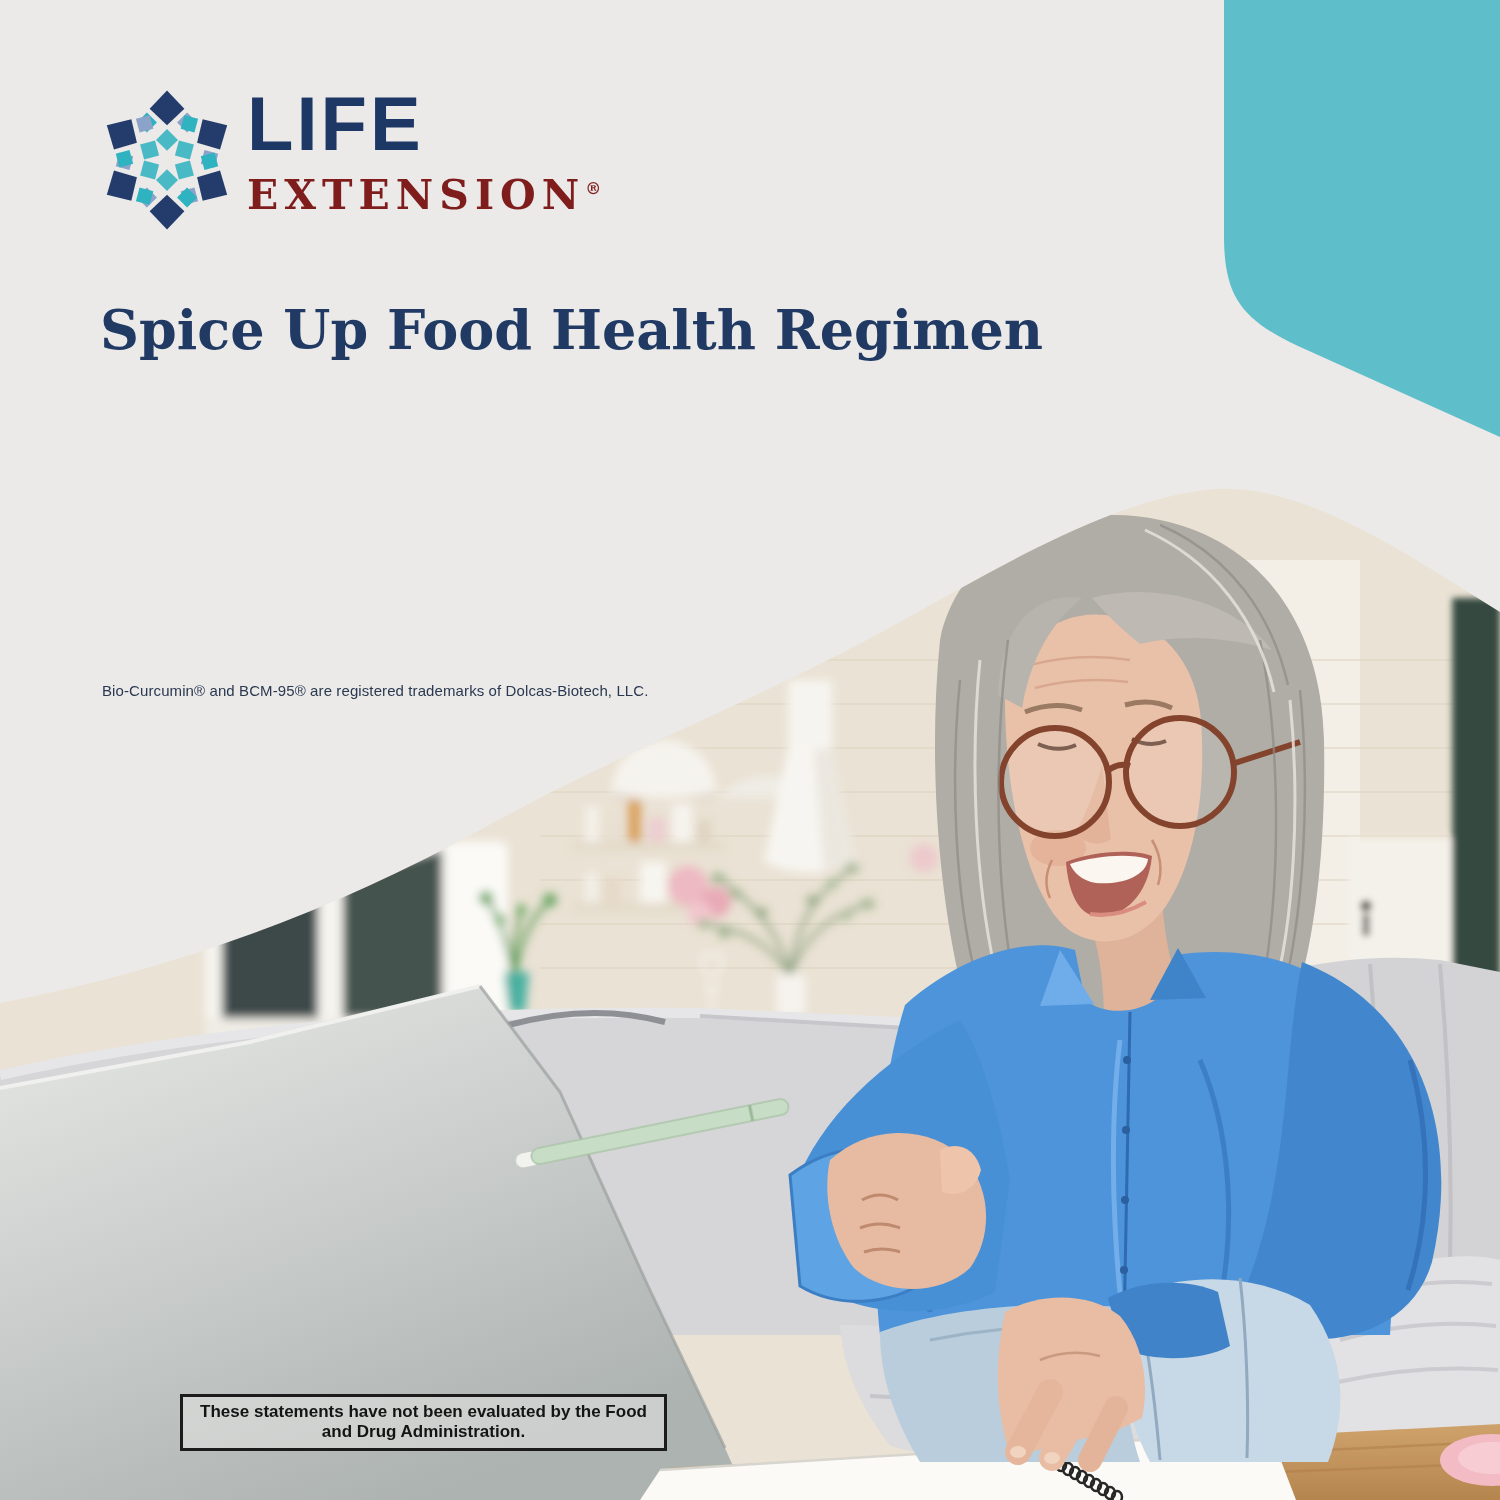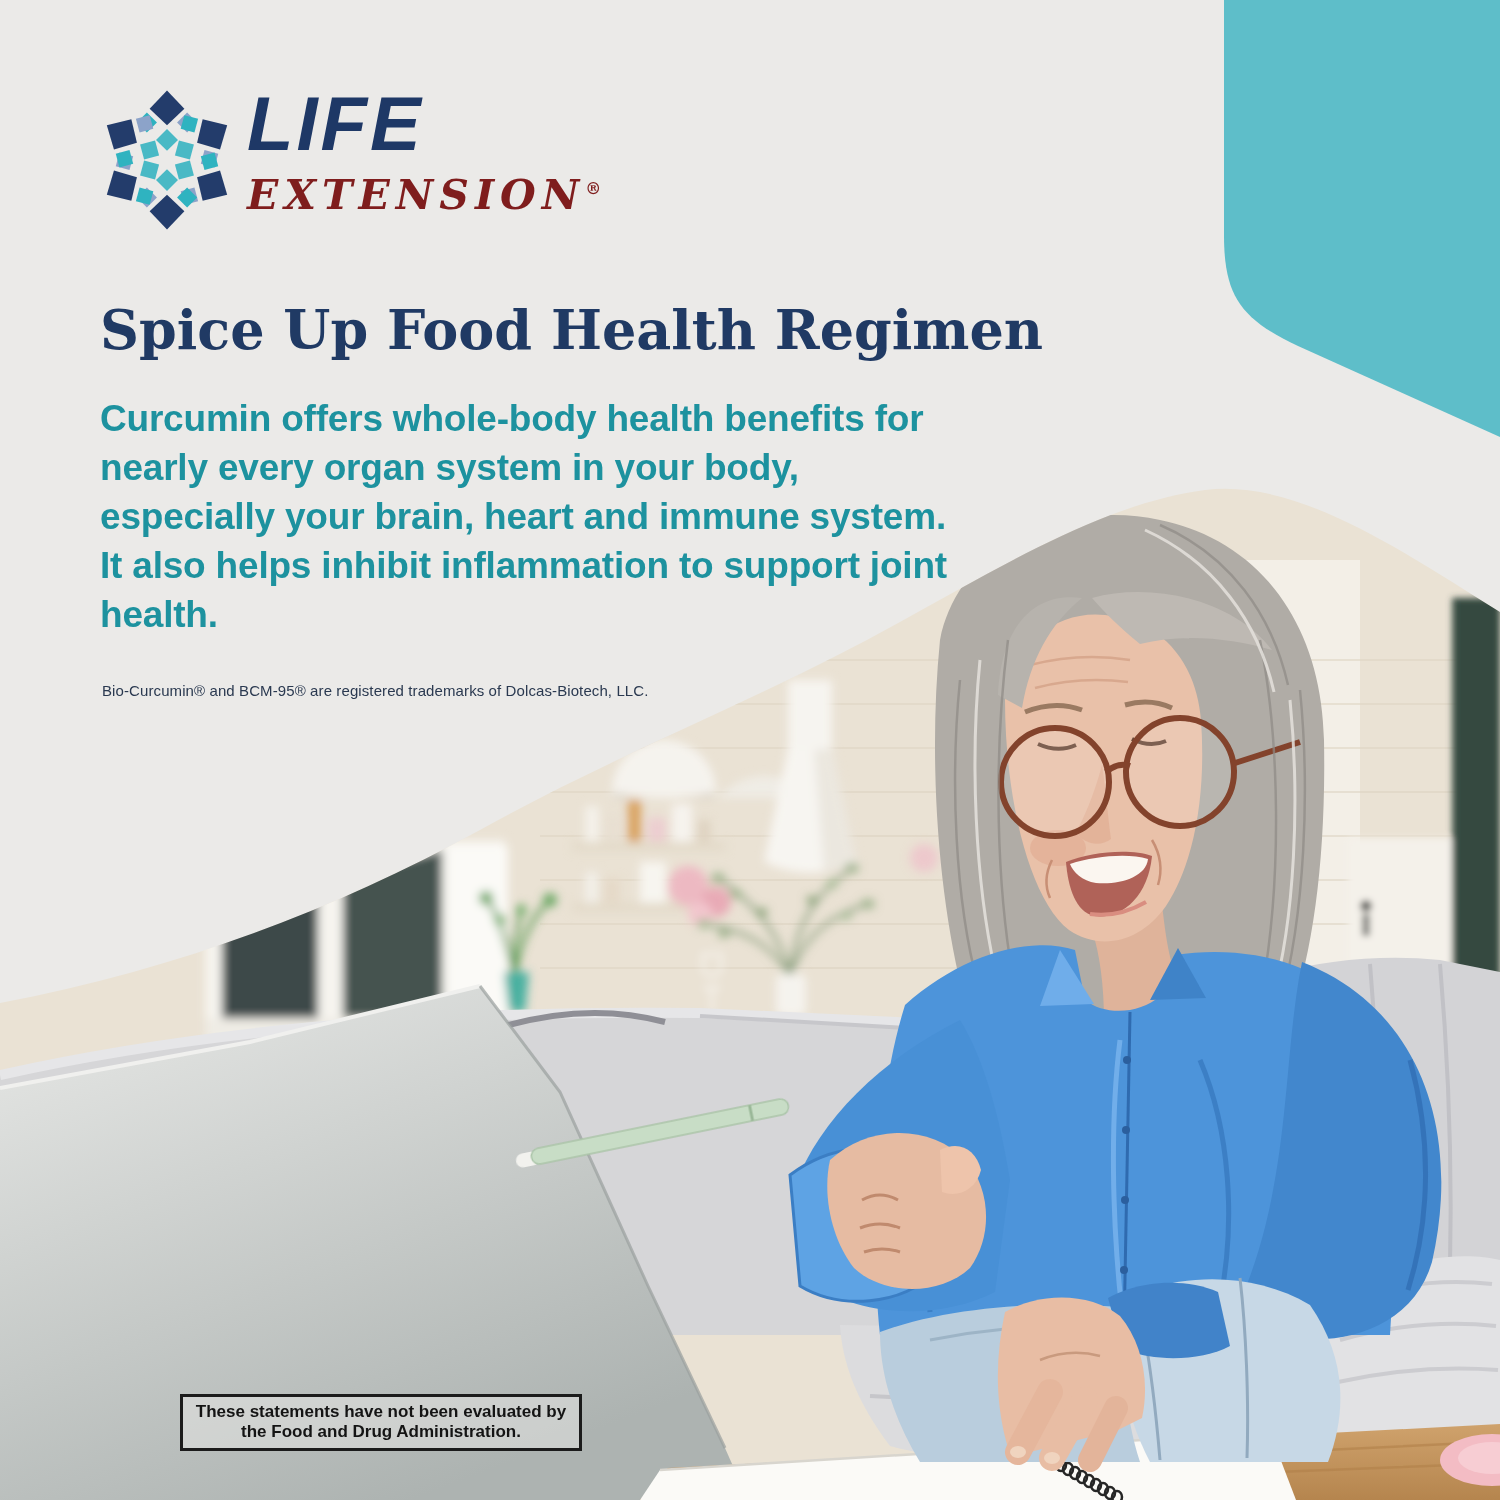--- a/index.html
+++ b/index.html
@@ -2,32 +2,32 @@
 <html><head>
 <meta charset="utf-8">
 <style>
   html,body{margin:0;padding:0;background:#ebeae8;}
   .canvas{position:relative;width:1500px;height:1500px;background:#ebeae8;overflow:hidden;
           font-family:"Liberation Sans",sans-serif;}
   #scene{position:absolute;left:0;top:0;width:1500px;height:1500px;z-index:1;}
   .text-layer{position:absolute;z-index:2;}
   .logo-wrap{left:103px;top:84px;display:flex;align-items:flex-start;gap:16px;}
   .logo-icon svg{display:block;}
-  .logo-text{display:flex;flex-direction:column;font-style:italic;}
+  .logo-text{display:flex;flex-direction:column;}
   .logo-line1{font-family:"Liberation Sans",sans-serif;font-weight:bold;font-size:76px;
               line-height:80px;letter-spacing:3px;color:#1e3866;}
   .logo-line2{font-family:"DejaVu Serif",serif;font-weight:bold;font-size:41px;line-height:46px;
               letter-spacing:6px;color:#7f1d1d;margin-top:2px;white-space:nowrap;}
   .logo-line2 sup{font-size:16px;letter-spacing:0;}
   .headline{left:100px;top:298px;font-family:"DejaVu Serif",serif;font-weight:bold;
             font-size:54px;color:#203a64;letter-spacing:0px;white-space:nowrap;}
   .body-copy{left:100px;top:394px;width:862px;font-weight:bold;font-size:37px;line-height:49px;
              color:#1d929f;letter-spacing:-0.2px;}
   .tm-note{left:102px;top:682px;font-size:15px;color:#2a3950;letter-spacing:0.1px;}
-  .disclaimer{left:180px;top:1394px;width:402px;z-index:3;border:3px solid #1b1b1b;
+  .disclaimer{left:180px;top:1394px;width:487px;z-index:3;border:3px solid #1b1b1b;
               background:rgba(228,228,226,0.55);text-align:center;padding:5px 4px 6px 4px;
               box-sizing:border-box;}
   .disclaimer div{font-size:17px;font-weight:bold;color:#141414;line-height:20px;}
 </style>
 </head>
 <body>
 
 <div class="canvas">
 
   <svg id="scene" viewBox="0 0 1500 1500" xmlns="http://www.w3.org/2000/svg" aria-hidden="true">
@@ -323,21 +323,20 @@
       </svg>
     </div>
     <div class="logo-text">
       <span class="logo-line1">LIFE</span>
       <span class="logo-line2"><span>EXTENSION</span><sup>®</sup></span>
     </div>
   </div>
 
   <h1 class="text-layer headline" style="margin:0;">Spice Up Food Health Regimen</h1>
 
-  <p class="text-layer body-copy" style="margin:0;">Curcumin offers whole-body health benefits for nearly every organ system in your body, especially your brain, heart and immune system. It also helps inhibit inflammation to support joint health.</p>
 
   <p class="text-layer tm-note" style="margin:0;">Bio-Curcumin® and BCM-95® are registered trademarks of Dolcas-Biotech, LLC.</p>
 
   <div class="text-layer disclaimer">
     <div>These statements have not been evaluated by the Food and Drug Administration.</div>
   </div>
 
 </div>
 
 </body></html>

